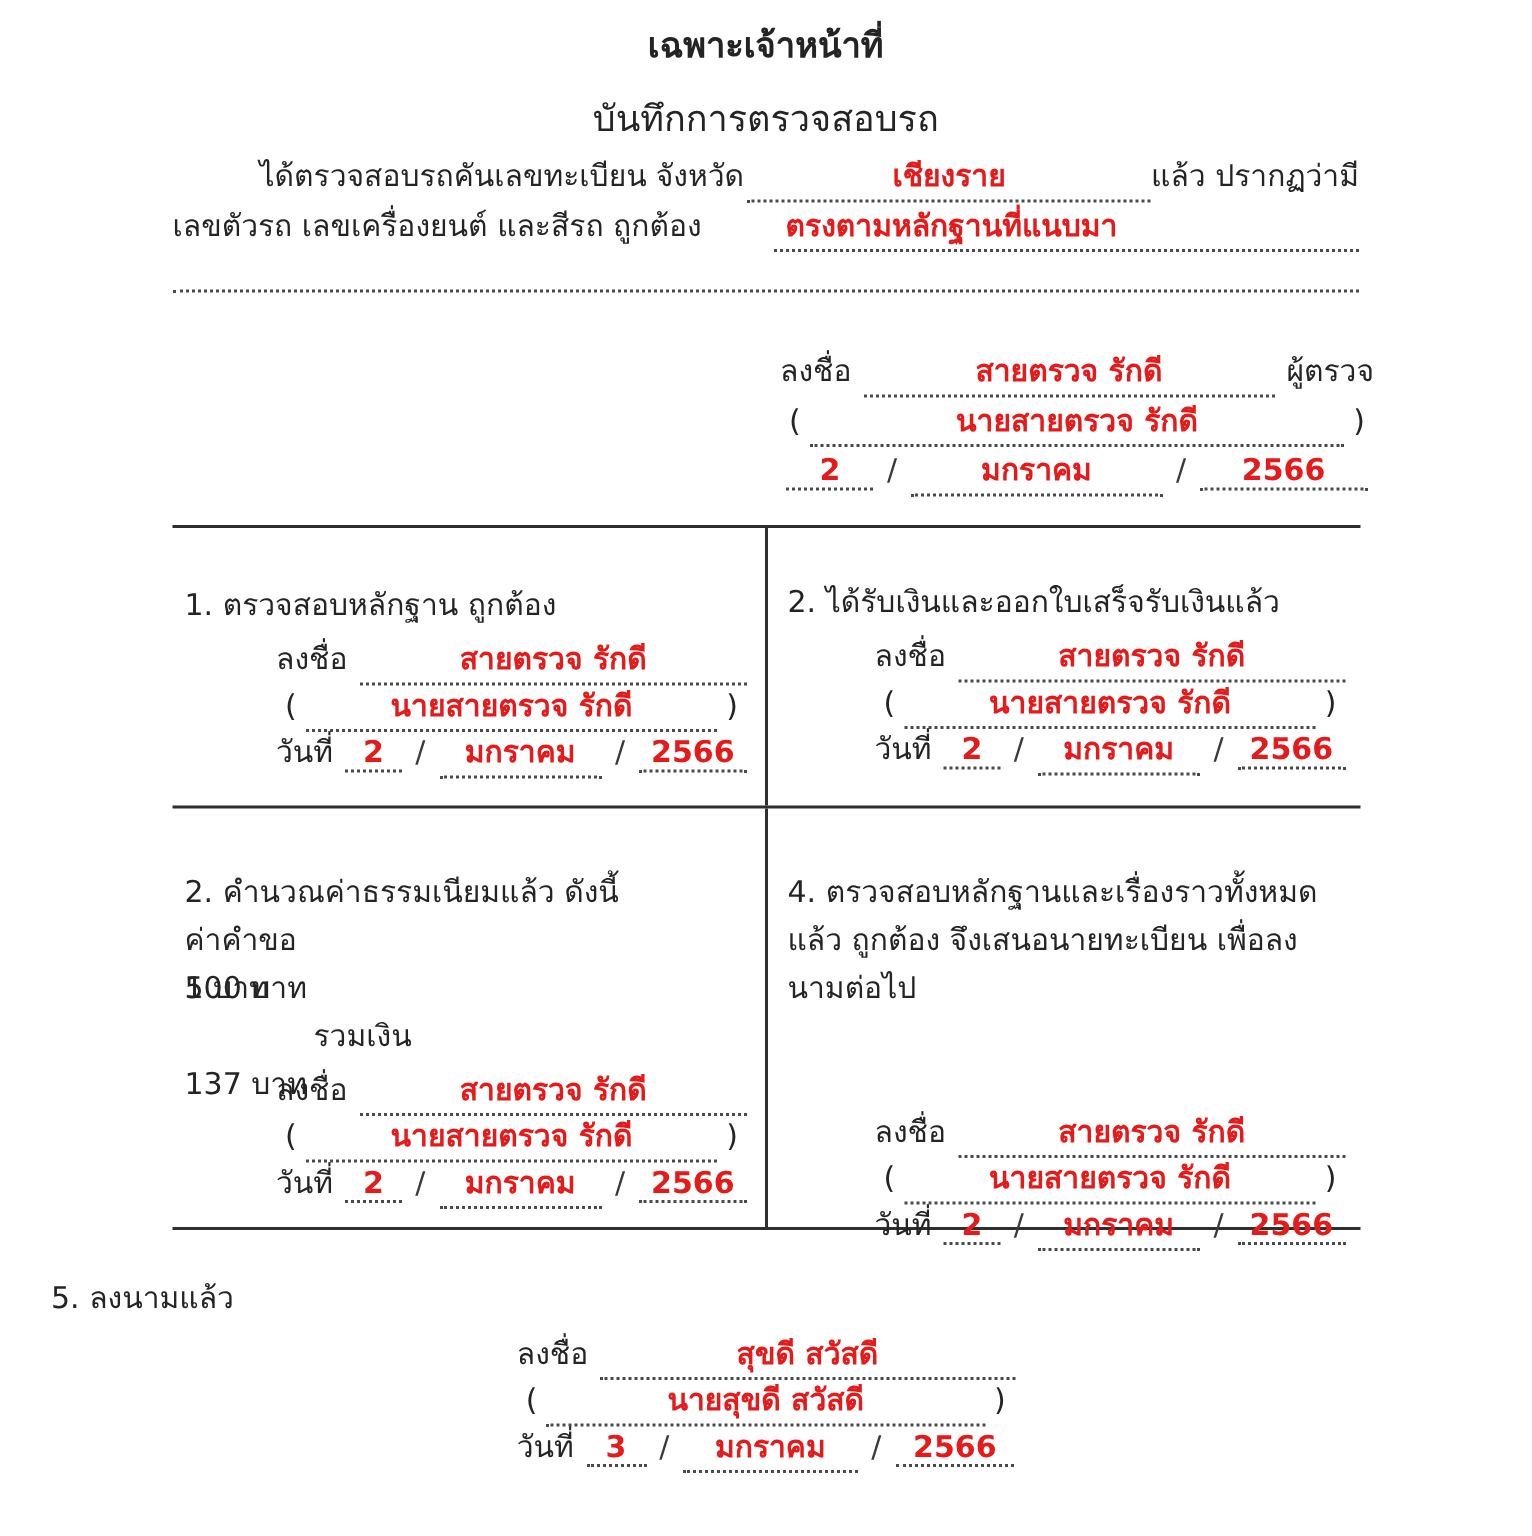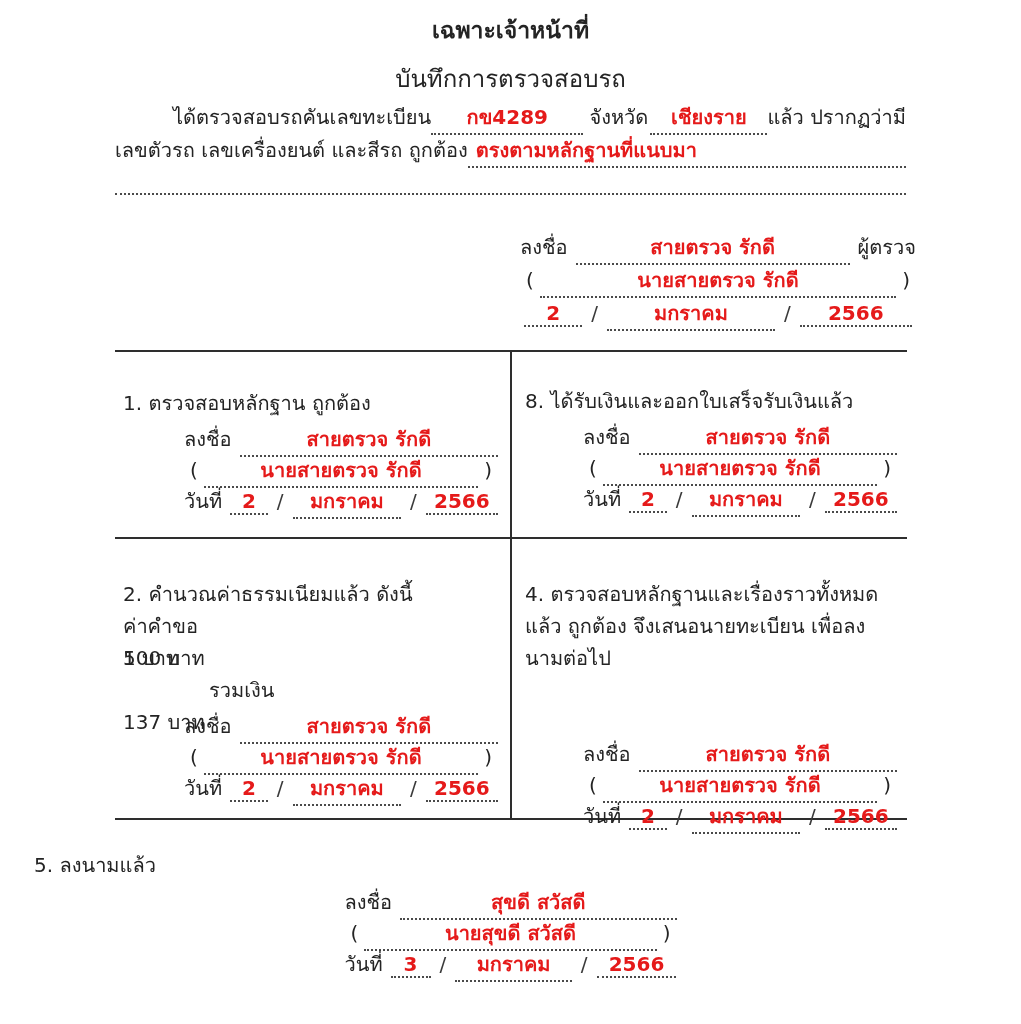--- a/index.html
+++ b/index.html
@@ -20,21 +20,21 @@
     min-width:0; overflow:hidden; white-space:nowrap;
   }
   .fill { color:#e51a1a; font-weight:bold; }
 
   
   .para { position:absolute; left:115px; top:101px; width:791px; }
   .para-line { display:flex; align-items:baseline; height:33px; white-space:nowrap; }
   .p-indent { display:inline-block; width:58px; }
   .pb-reg  { flex:1.3; }
   .pb-prov { flex:1; }
-  .pb-result { flex:1; text-align:left; padding-left:8px; }
+  .pb-result { flex:1; text-align:left; padding-left:8px;margin-left:48px; }
   .p-mid { padding:0 2px 0 6px; }
   .pb-fullrow { border-bottom:2px dotted #4a4a4a; height:26px; }
 
   
   .sig-row { display:flex; align-items:baseline; height:31px; white-space:nowrap; }
   .sig-row .lbl { padding-right:8px; }
   .sig-row .after { padding-left:8px; }
   .sig-row .paren { padding:0 6px; }
   .sig-row .slash { padding:0 9px; color:#3a3a3a; }
   .sig-row .grow { flex:1; }
@@ -86,21 +86,20 @@
 
   <div class="hdr">
     <div class="title">เฉพาะเจ้าหน้าที่</div>
     <div class="subtitle">บันทึกการตรวจสอบรถ</div>
   </div>
 
   <div class="para">
     <div class="para-line">
       <span class="p-indent"></span>
       <span>ได้ตรวจสอบรถคันเลขทะเบียน</span>
-      <span class="blank pb-reg"><span class="fill">กข4289</span></span>
       <span class="p-mid">จังหวัด</span>
       <span class="blank pb-prov"><span class="fill">เชียงราย</span></span>
       <span>แล้ว ปรากฏว่ามี</span>
     </div>
     <div class="para-line">
       <span>เลขตัวรถ เลขเครื่องยนต์ และสีรถ ถูกต้อง</span>
       <span class="blank pb-result"><span class="fill">ตรงตามหลักฐานที่แนบมา</span></span>
     </div>
     <div class="pb-fullrow"></div>
   </div>
@@ -145,21 +144,21 @@
             <span class="blank d-day"><span class="fill">2</span></span>
             <span class="slash">/</span>
             <span class="blank d-month"><span class="fill">มกราคม</span></span>
             <span class="slash">/</span>
             <span class="blank d-year"><span class="fill">2566</span></span>
           </div>
         </div>
       </div>
 
       <div class="cr">
-        <div class="box-heading">8. ได้รับเงินและออกใบเสร็จรับเงินแล้ว</div>
+        <div class="box-heading">2. ได้รับเงินและออกใบเสร็จรับเงินแล้ว</div>
         <div class="box-sig">
           <div class="sig-row">
             <span class="lbl">ลงชื่อ</span>
             <span class="blank grow"><span class="fill">สายตรวจ รักดี</span></span>
           </div>
           <div class="sig-row">
             <span class="paren">(</span>
             <span class="blank grow"><span class="fill">นายสายตรวจ รักดี</span></span>
             <span class="paren">)</span>
           </div>

